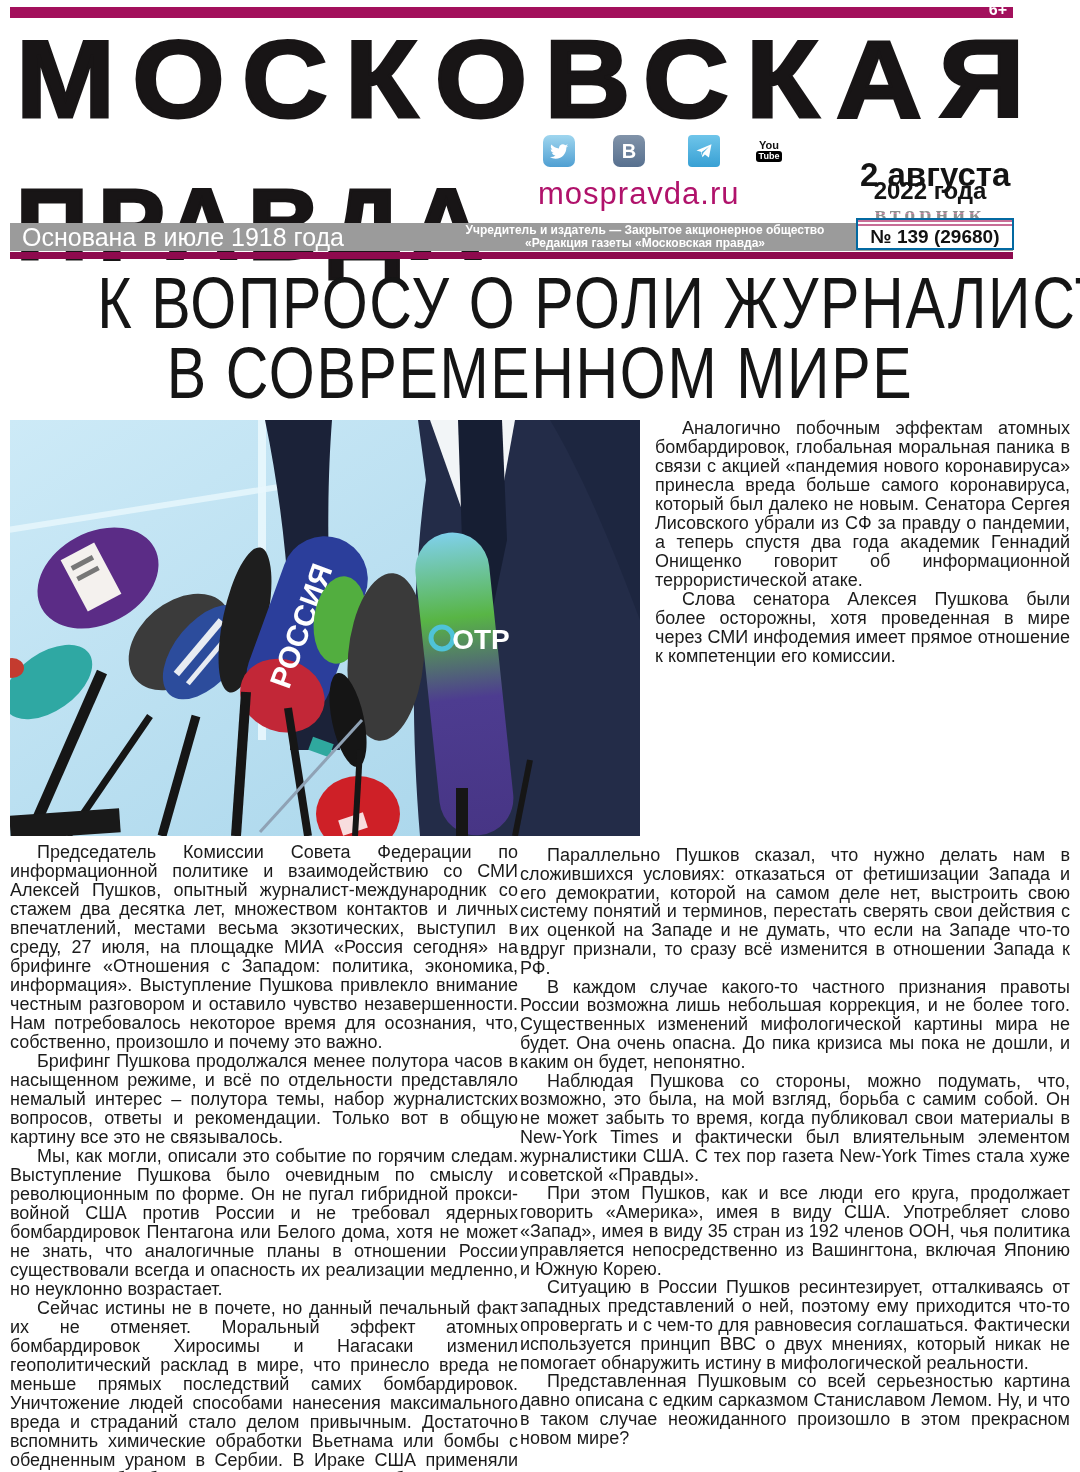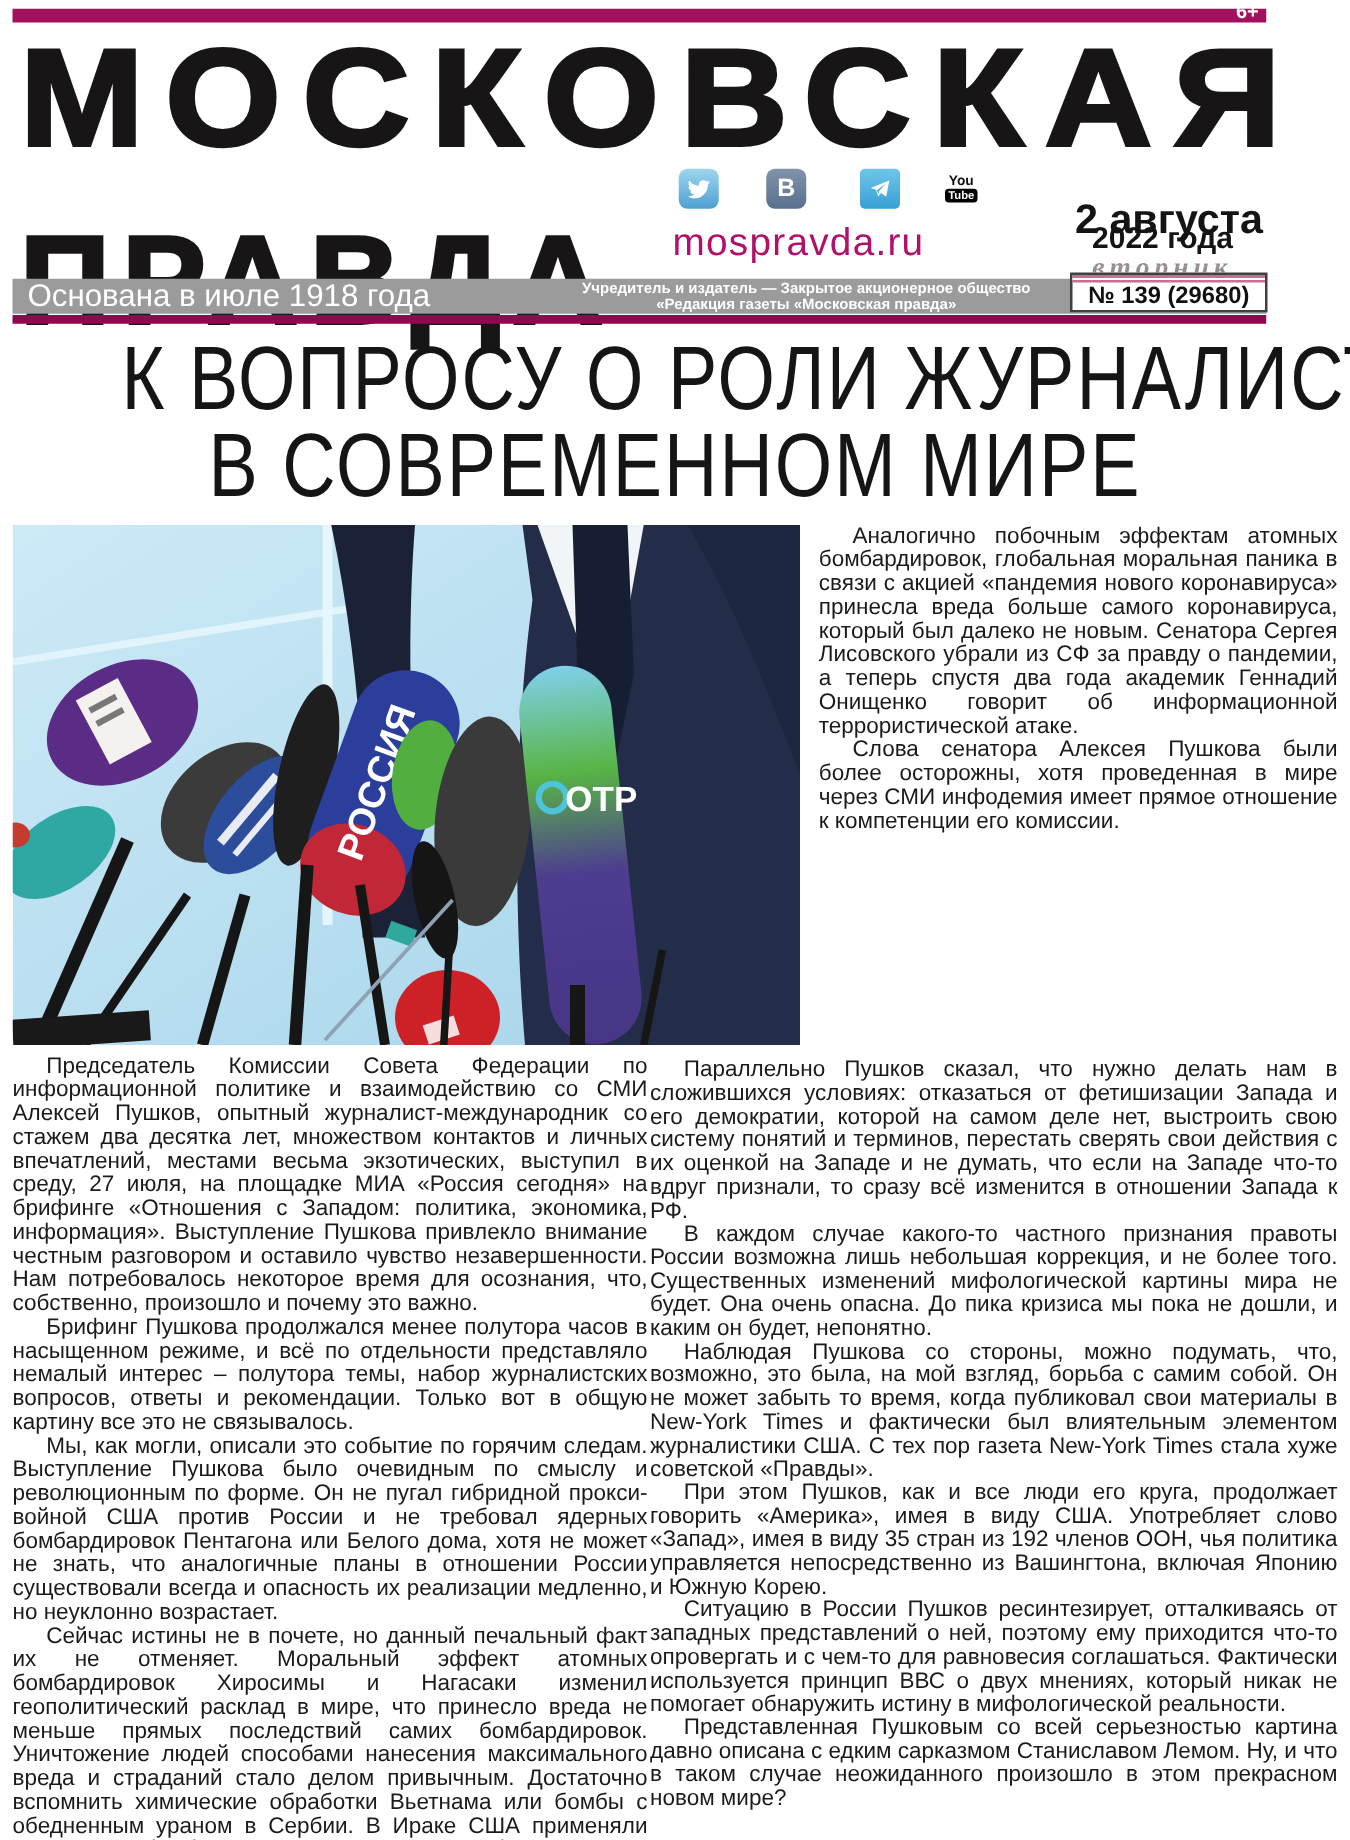--- a/index.html
+++ b/index.html
@@ -29,29 +29,29 @@
         padding:0 3px;border-radius:3px;}
 
   .siteurl{position:absolute;left:538px;top:176px;font-size:31px;font-weight:normal;color:#B0126B;letter-spacing:1px;}
 
   
   .date1{position:absolute;left:860px;top:156px;width:140px;text-align:center;font-size:33px;font-weight:bold;color:#141414;white-space:nowrap;}
   .date2{position:absolute;left:860px;top:177px;width:140px;text-align:center;font-size:24px;font-weight:bold;color:#141414;}
   .weekday{position:absolute;left:860px;top:201px;width:140px;text-align:center;
         font-family:"Liberation Serif",serif;font-weight:bold;font-size:22px;letter-spacing:4px;
         background:repeating-linear-gradient(180deg,#8f8f8f 0 2px,#d489ab 2px 3px,#8f8f8f 3px 5px);
-        -webkit-background-clip:text;background-clip:text;color:transparent;font-style:italic;}
+        -webkit-background-clip:text;background-clip:text;color:transparent;}
 
   
   .graybar{position:absolute;left:10px;top:223px;width:1003px;height:28px;background:#9B9B9B;}
   .founded{position:absolute;left:12px;top:0px;color:#fff;font-size:25px;line-height:28px;white-space:nowrap;}
   .publisher{position:absolute;left:440px;top:1px;width:390px;text-align:center;color:#fff;
         font-weight:bold;font-size:12px;line-height:13px;}
   .issuebox{position:absolute;left:846px;top:-5px;width:158px;height:32px;background:#fff;
-        border:2px solid #404040;box-sizing:border-box;}
+        border:2px solid #0369a1;box-sizing:border-box;}
   .pinklines{height:6px;background:linear-gradient(#c86d96 0 2px,#ffffff 2px 4px,#c86d96 4px 6px);}
   .issuenum{text-align:center;font-weight:bold;font-size:19px;color:#111;line-height:22px;}
   .rule{position:absolute;left:10px;top:252px;width:1003px;height:7px;background:#8E0A4E;}
 
   
   .headline{position:absolute;left:0;top:268px;width:1080px;text-align:center;color:#151515;}
   .hline{display:block;white-space:nowrap;font-size:72px;line-height:70px;font-weight:400;
         letter-spacing:2px;transform:scaleX(0.82);transform-origin:center top;}
 
   

